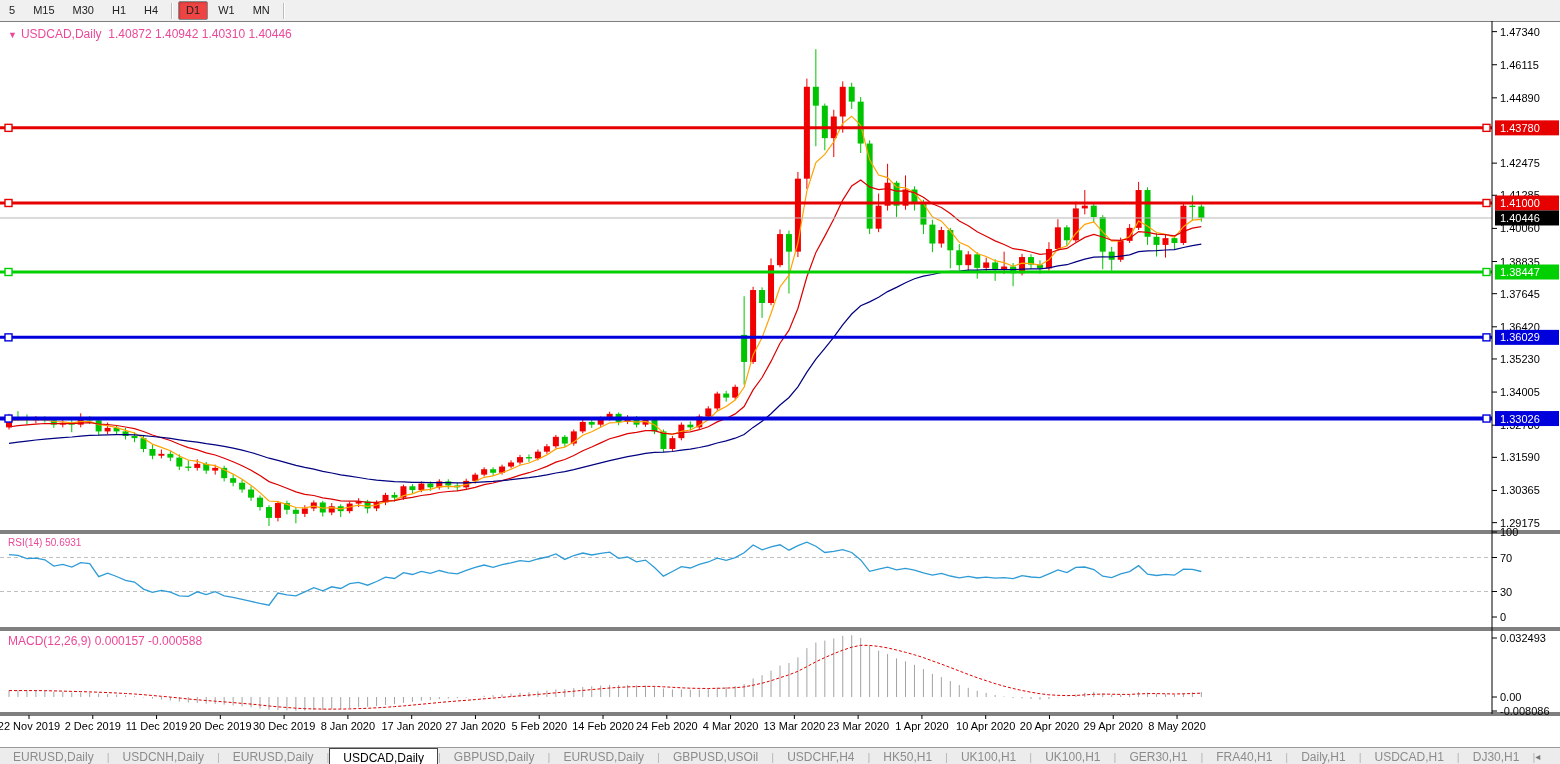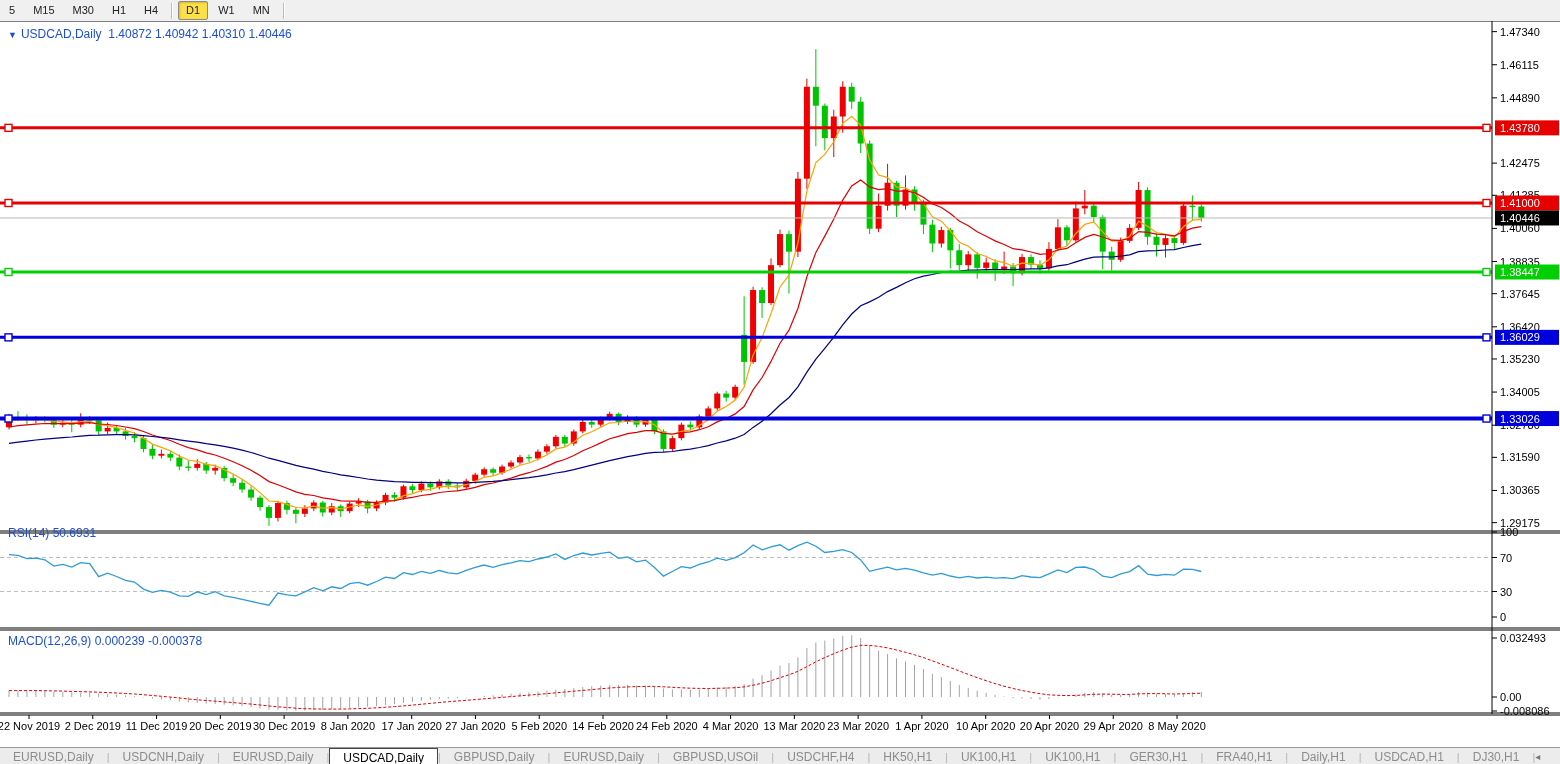--- a/index.html
+++ b/index.html
@@ -2,29 +2,29 @@
 <html><head>
 <meta charset="utf-8">
 <style>
   html,body{margin:0;padding:0;background:#f0f0f0;font-family:"Liberation Sans",sans-serif;}
   #app{position:relative;width:1560px;height:764px;overflow:hidden;background:#fff;}
   
   #toolbar{position:absolute;left:0;top:0;width:1560px;height:21px;background:#f0f0f0;
     border-bottom:1px solid #c8c8c8;display:flex;align-items:center;}
   .tf-btn{height:17px;line-height:17px;padding:0 7px;margin:0 1px;font-size:11px;color:#222;
     border:1px solid transparent;border-radius:2px;cursor:default;}
-  .tf-btn.active{background:#fde047;border:1px solid #8a8a8a;box-shadow:inset 1px 1px 2px rgba(0,0,0,.18);}
+  .tf-btn.active{background:#ef4444;border:1px solid #8a8a8a;box-shadow:inset 1px 1px 2px rgba(0,0,0,.18);}
   .tb-sep{width:0;height:16px;border-left:1px solid #bdbdbd;border-right:1px solid #fff;margin:0 4px;}
   
   #chartwin{position:absolute;left:0;top:21px;width:1560px;height:718px;background:#fff;}
   #cv{position:absolute;left:0;top:0;}
-  .overlay{position:absolute;color:#1d4ed8;white-space:nowrap;pointer-events:none;}
+  .overlay{position:absolute;color:#ec4899;white-space:nowrap;pointer-events:none;}
   #chart-title{left:8px;top:6px;font-size:12px;}
   #chart-title .mark{font-size:9px;margin-right:4px;}
-  #rsi-title{left:8px;top:505px;font-size:12px;}
+  #rsi-title{left:8px;top:516px;font-size:10px;}
   #macd-title{left:8px;top:613px;font-size:12px;}
   .splitter{position:absolute;left:0;width:1492px;height:5px;cursor:row-resize;}
   
   #tabbar{position:absolute;left:0;top:739px;width:1560px;height:25px;background:#ececec;
     border-top:1px solid #9a9a9a;display:flex;align-items:flex-start;margin-top:8px;}
   .tab{height:18px;line-height:18px;padding:0 13px;font-size:12px;color:#8c8c8c;cursor:default;}
   .tab.active{background:#fff;color:#000;border:1px solid #444;border-bottom:none;height:19px;}
   .tab-sep{color:#b5b5b5;line-height:18px;font-size:11px;}
   #tab-arrows{margin-left:auto;margin-right:14px;line-height:18px;font-size:10px;color:#777;letter-spacing:6px;}
 </style>
@@ -592,21 +592,21 @@
           <line x1="1113.26" y1="694" x2="1113.26" y2="698" stroke="#000"></line>
           <text x="1113.26" y="709" fill="#000" text-anchor="middle">29 Apr 2020</text>
           <line x1="1177.04" y1="694" x2="1177.04" y2="698" stroke="#000"></line>
           <text x="1177.04" y="709" fill="#000" text-anchor="middle">8 May 2020</text>
         </g>
       </svg>
     <div class="overlay" id="chart-title">
       <span class="mark">▼</span><span>USDCAD,Daily</span>&nbsp;&nbsp;<span>1.40872 1.40942 1.40310 1.40446</span>
     </div>
     <div class="overlay" id="rsi-title">RSI(14) 50.6931</div>
-    <div class="overlay" id="macd-title">MACD(12,26,9) 0.000239 -0.000378</div>
+    <div class="overlay" id="macd-title">MACD(12,26,9) 0.000157 -0.000588</div>
     <div class="splitter" style="top:508px"></div>
     <div class="splitter" style="top:606px"></div>
   </div>
 
   <div id="tabbar">
       <div class="tab">EURUSD,Daily</div>
       <div class="tab-sep">|</div>
       <div class="tab">USDCNH,Daily</div>
       <div class="tab-sep">|</div>
       <div class="tab">EURUSD,Daily</div>

